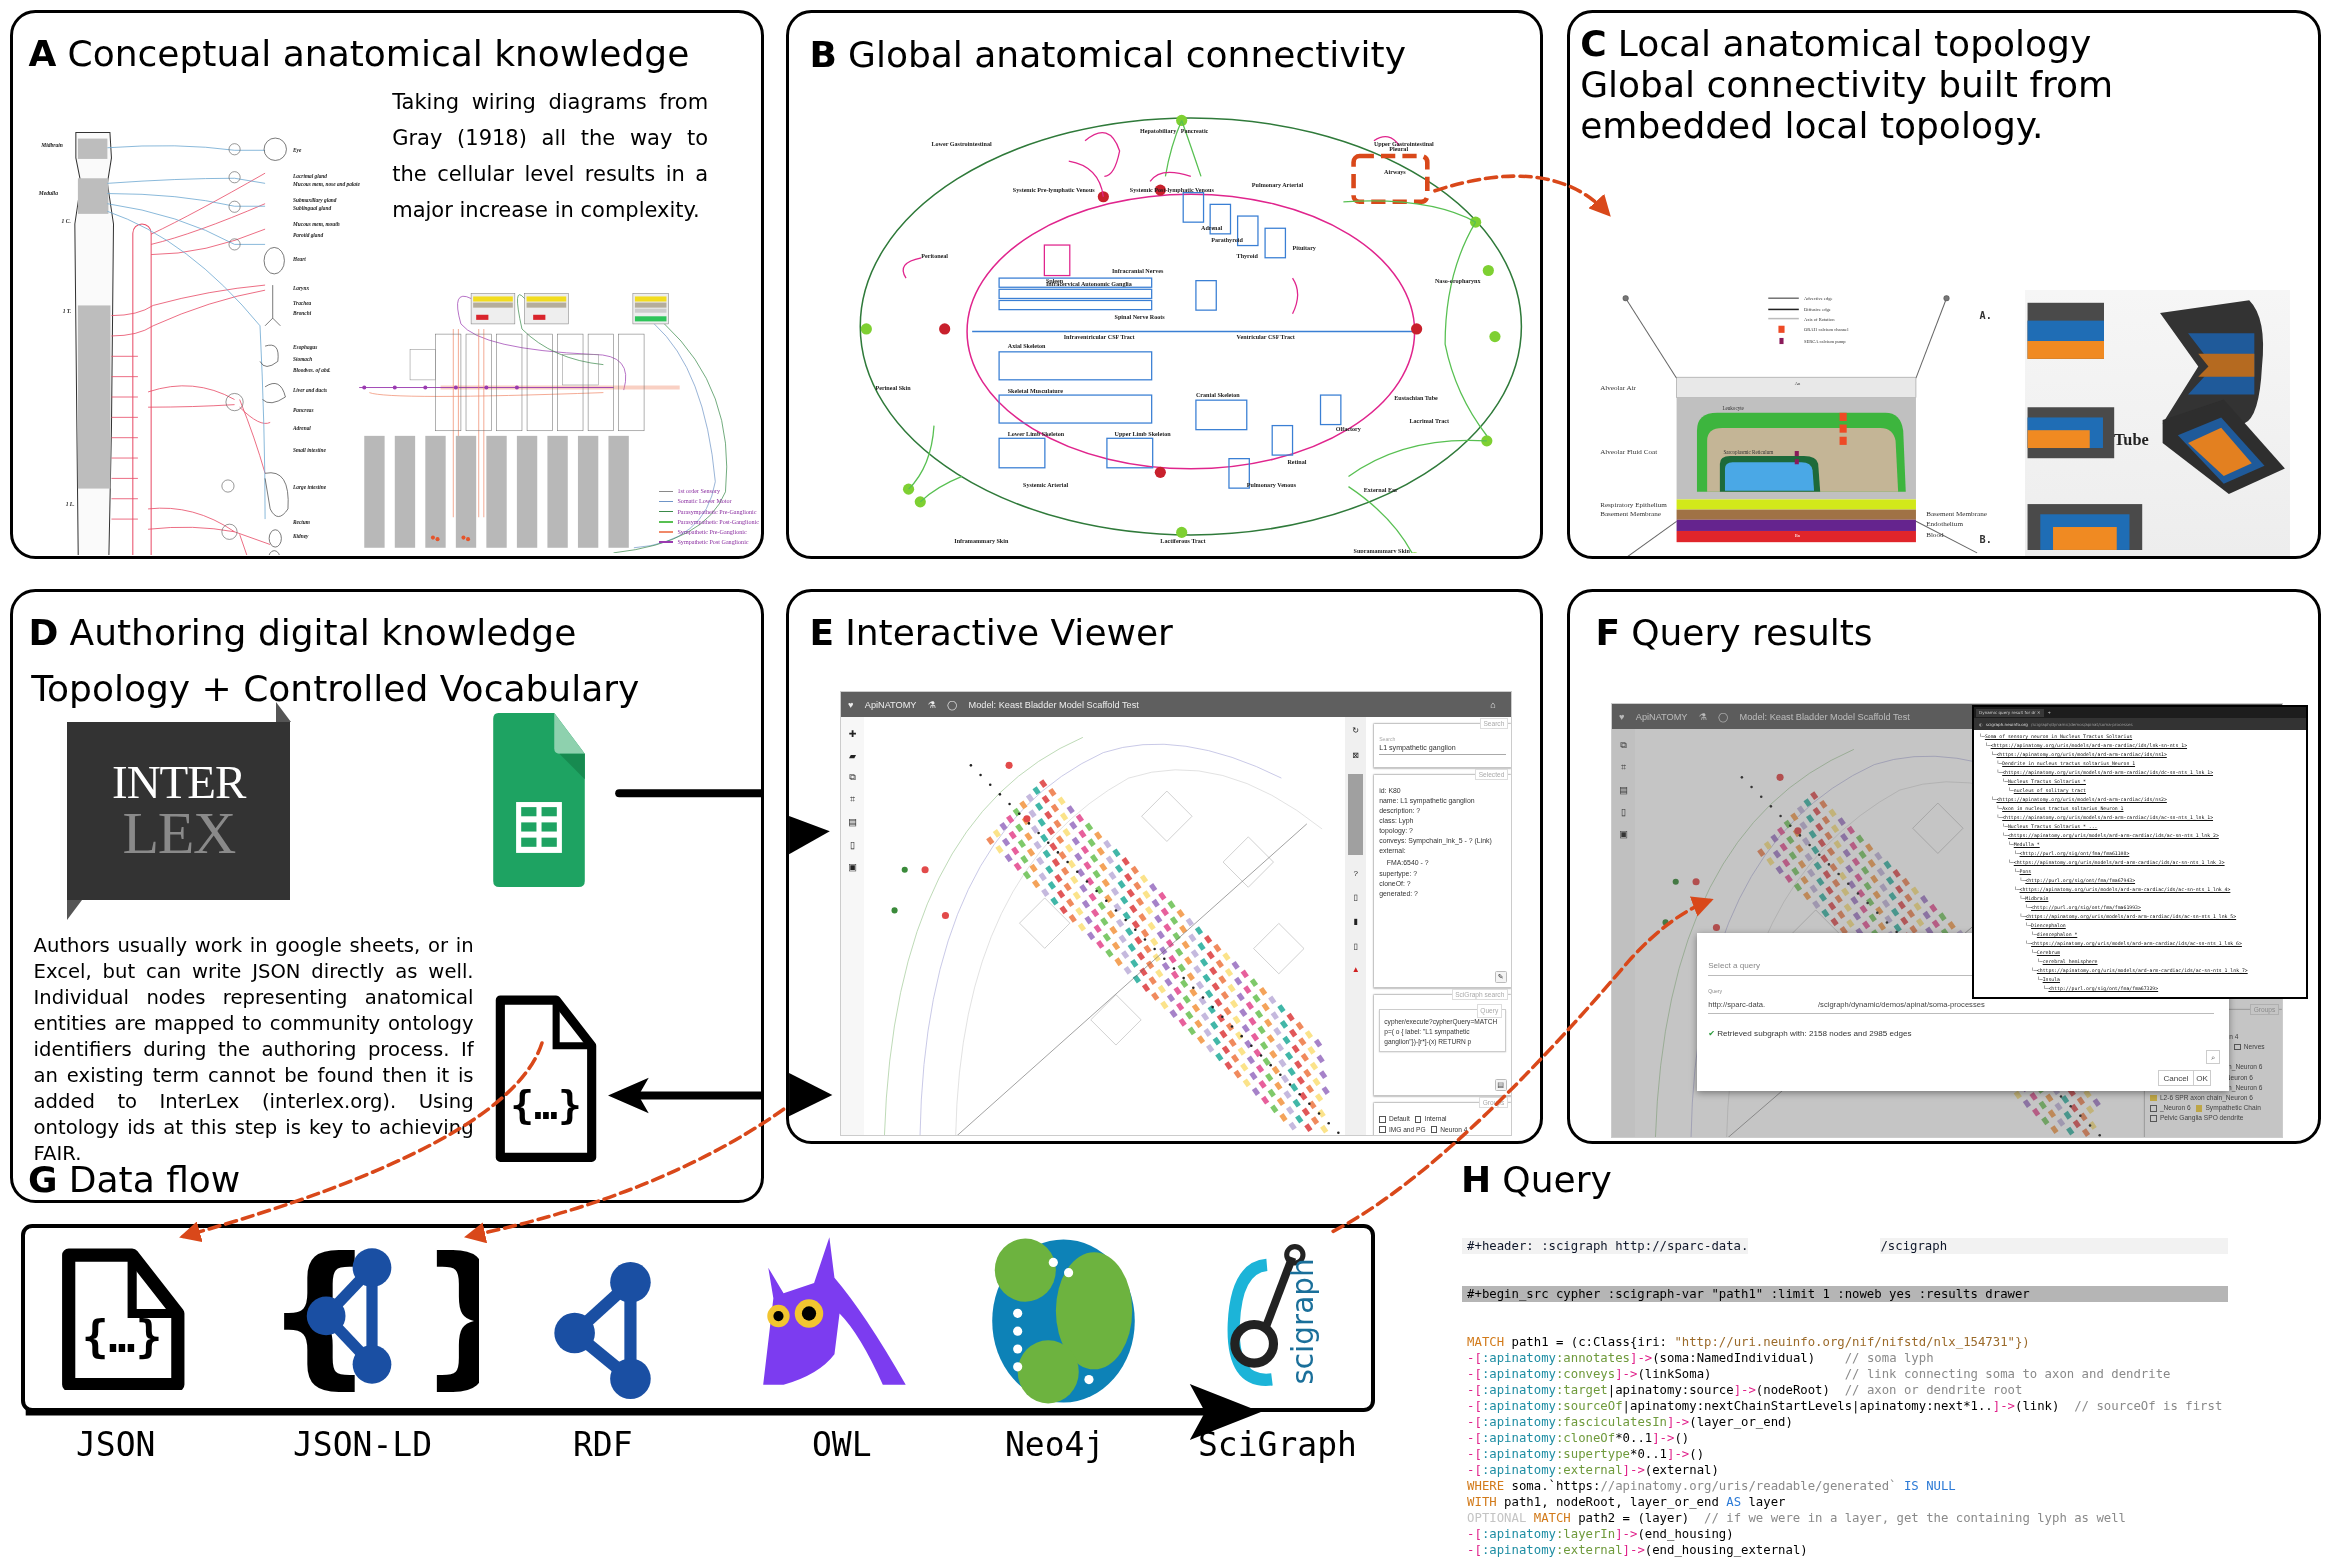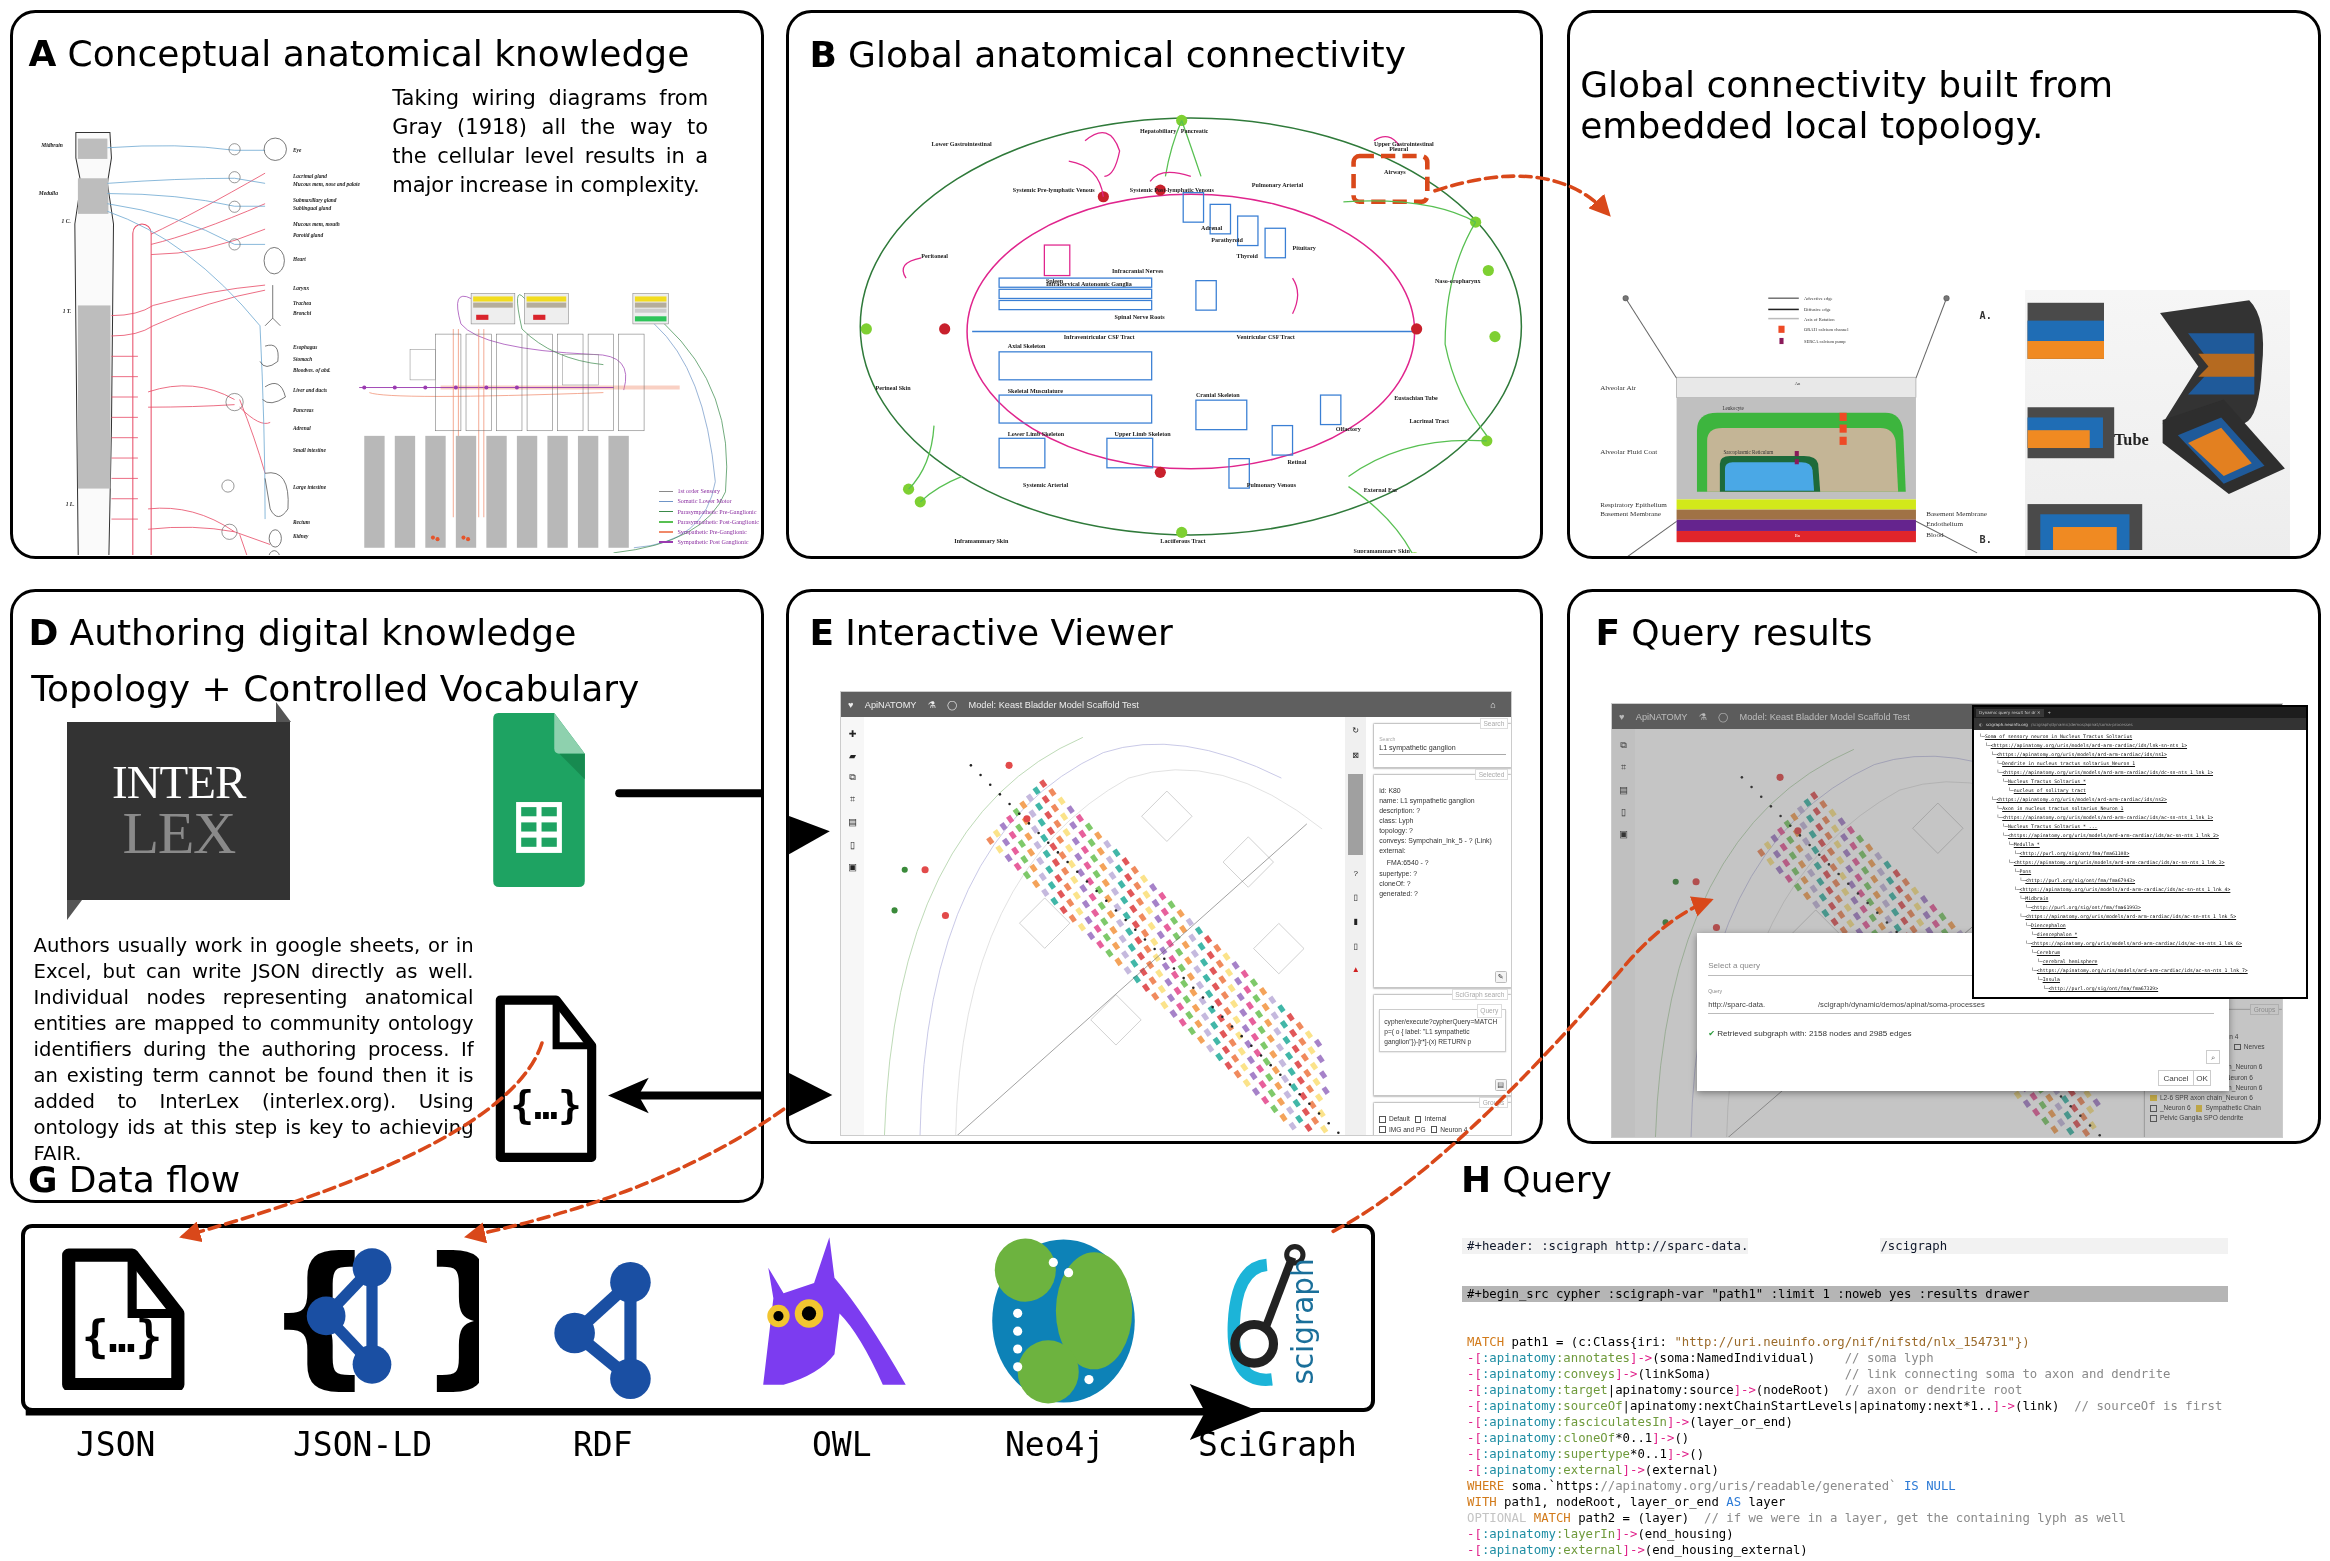--- a/index.html
+++ b/index.html
@@ -21,21 +21,21 @@
     white-space: nowrap;
     color: #000;
   }
   .ptitle .letter { font-weight: bold; margin-right: 11.2px; }
 
   
   #panel-a { left: 10.2px; top: 10.2px; width: 754px; height: 549px; }
   #panel-a .ptitle { left: 15.3px; top: 20px; }
   .a-desc {
     position: absolute; left: 379px; top: 71px; width: 316px;
-    font-size: 21px; line-height: 29px; text-align: justify;
+    font-size: 21px; line-height: 36px; text-align: justify;
   }
   .a-gray { position: absolute; left: 12.7px; top: 109px; width: 351px; height: 433px; }
   .a-wiring { position: absolute; left: 336px; top: 265px; width: 407px; height: 275px; }
   .a-legend { position: absolute; left: 646px; top: 473px; font-family: "Liberation Serif", serif; font-size: 6.1px; color: #8a2ea0; }
   .a-legend div { display: flex; align-items: center; gap: 4.1px; height: 10.2px; }
   .a-legend .sw { width: 14.2px; height: 1.5px; }
 
   
   #panel-b { left: 786px; top: 10.2px; width: 757px; height: 549px; }
   #panel-b .ptitle { left: 20.4px; top: 20.4px; }
@@ -450,20 +450,21 @@
       <text x="770" y="290">Thyroid</text>
         <text x="720" y="260">Parathyroid</text>
       <text x="395" y="340">Spleen</text>
         <text x="965" y="630">Olfactory</text>
         <text x="870" y="695">Retinal</text>
     </g>
   </svg>
 </div>
 
 <div class="panel" id="panel-c">
+  <div class="ptitle"><span class="letter">C</span><span>Local anatomical topology</span></div>
   <div class="c-sub" style="top:92px;">embedded local topology.</div>
   <div class="c-sub" style="top:51px;">Global connectivity built from</div>
 
   <svg class="c-diag" viewBox="0 0 860 530">
     <g stroke="#666" stroke-width="2" fill="#777">
       <line x1="70" y1="20" x2="170" y2="177"></line>
         <line x1="700" y1="20" x2="640" y2="177"></line>
       <line x1="170" y1="458" x2="70" y2="530"></line>
         <line x1="640" y1="458" x2="760" y2="520"></line>
       <circle cx="70" cy="20" r="5"></circle>

